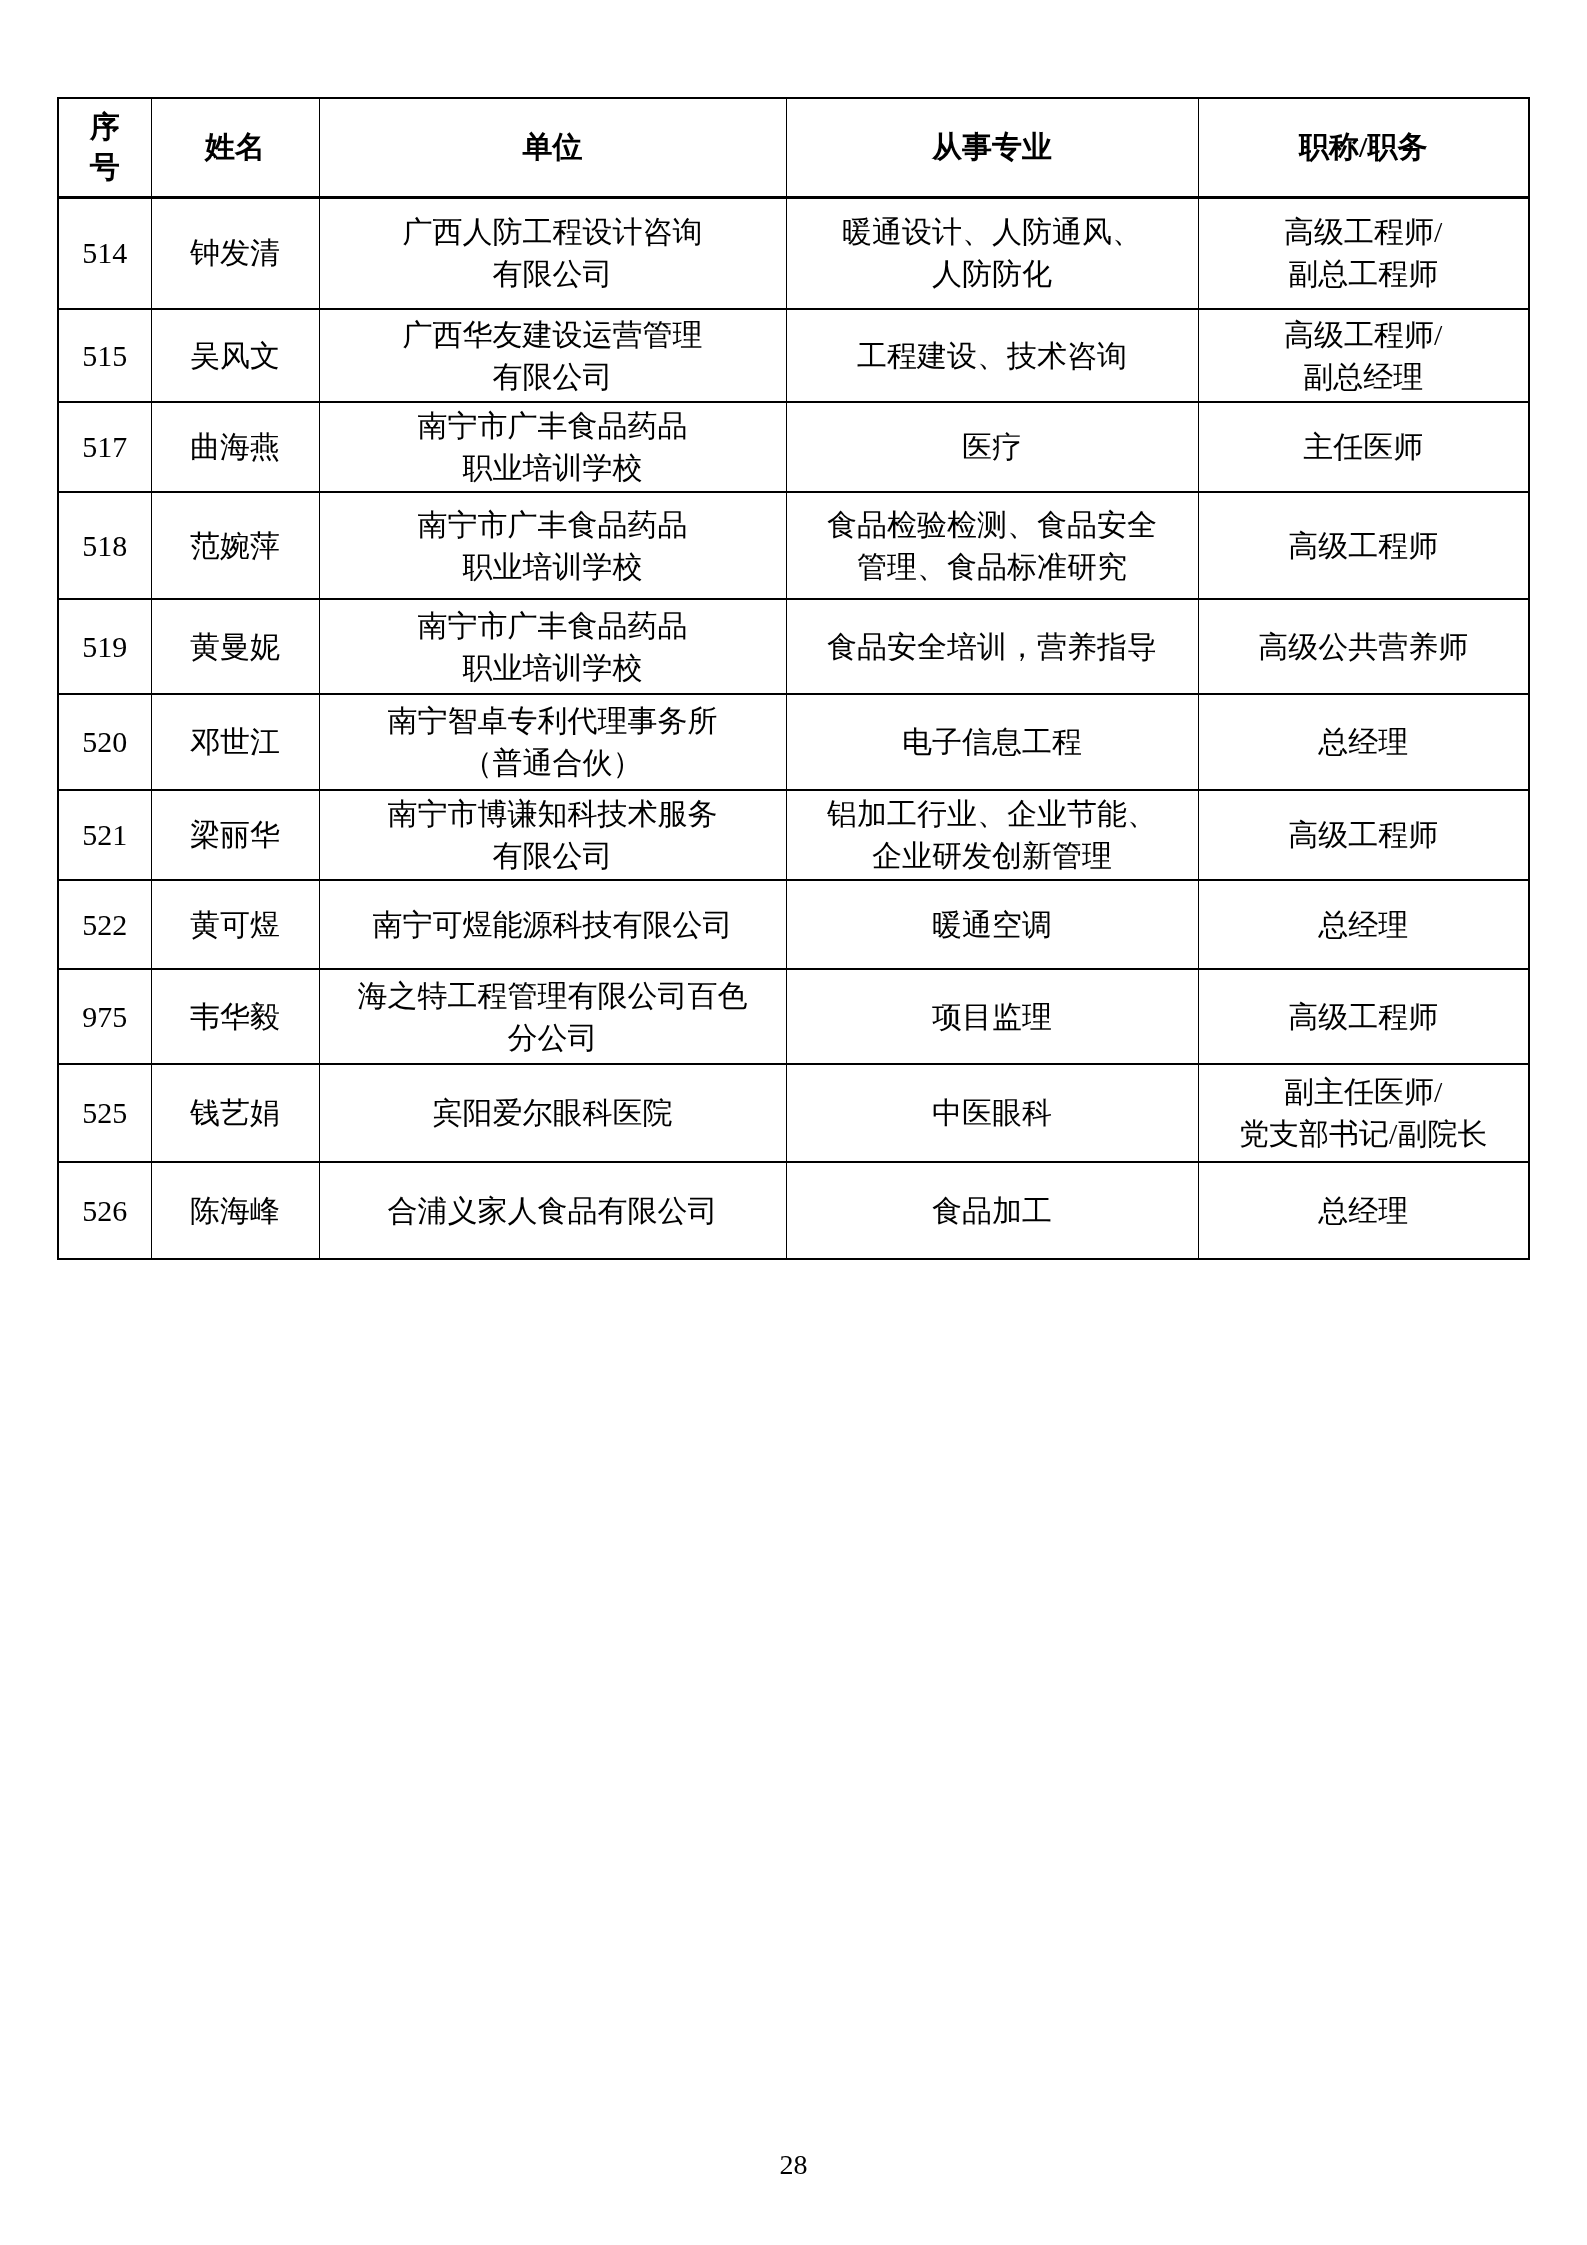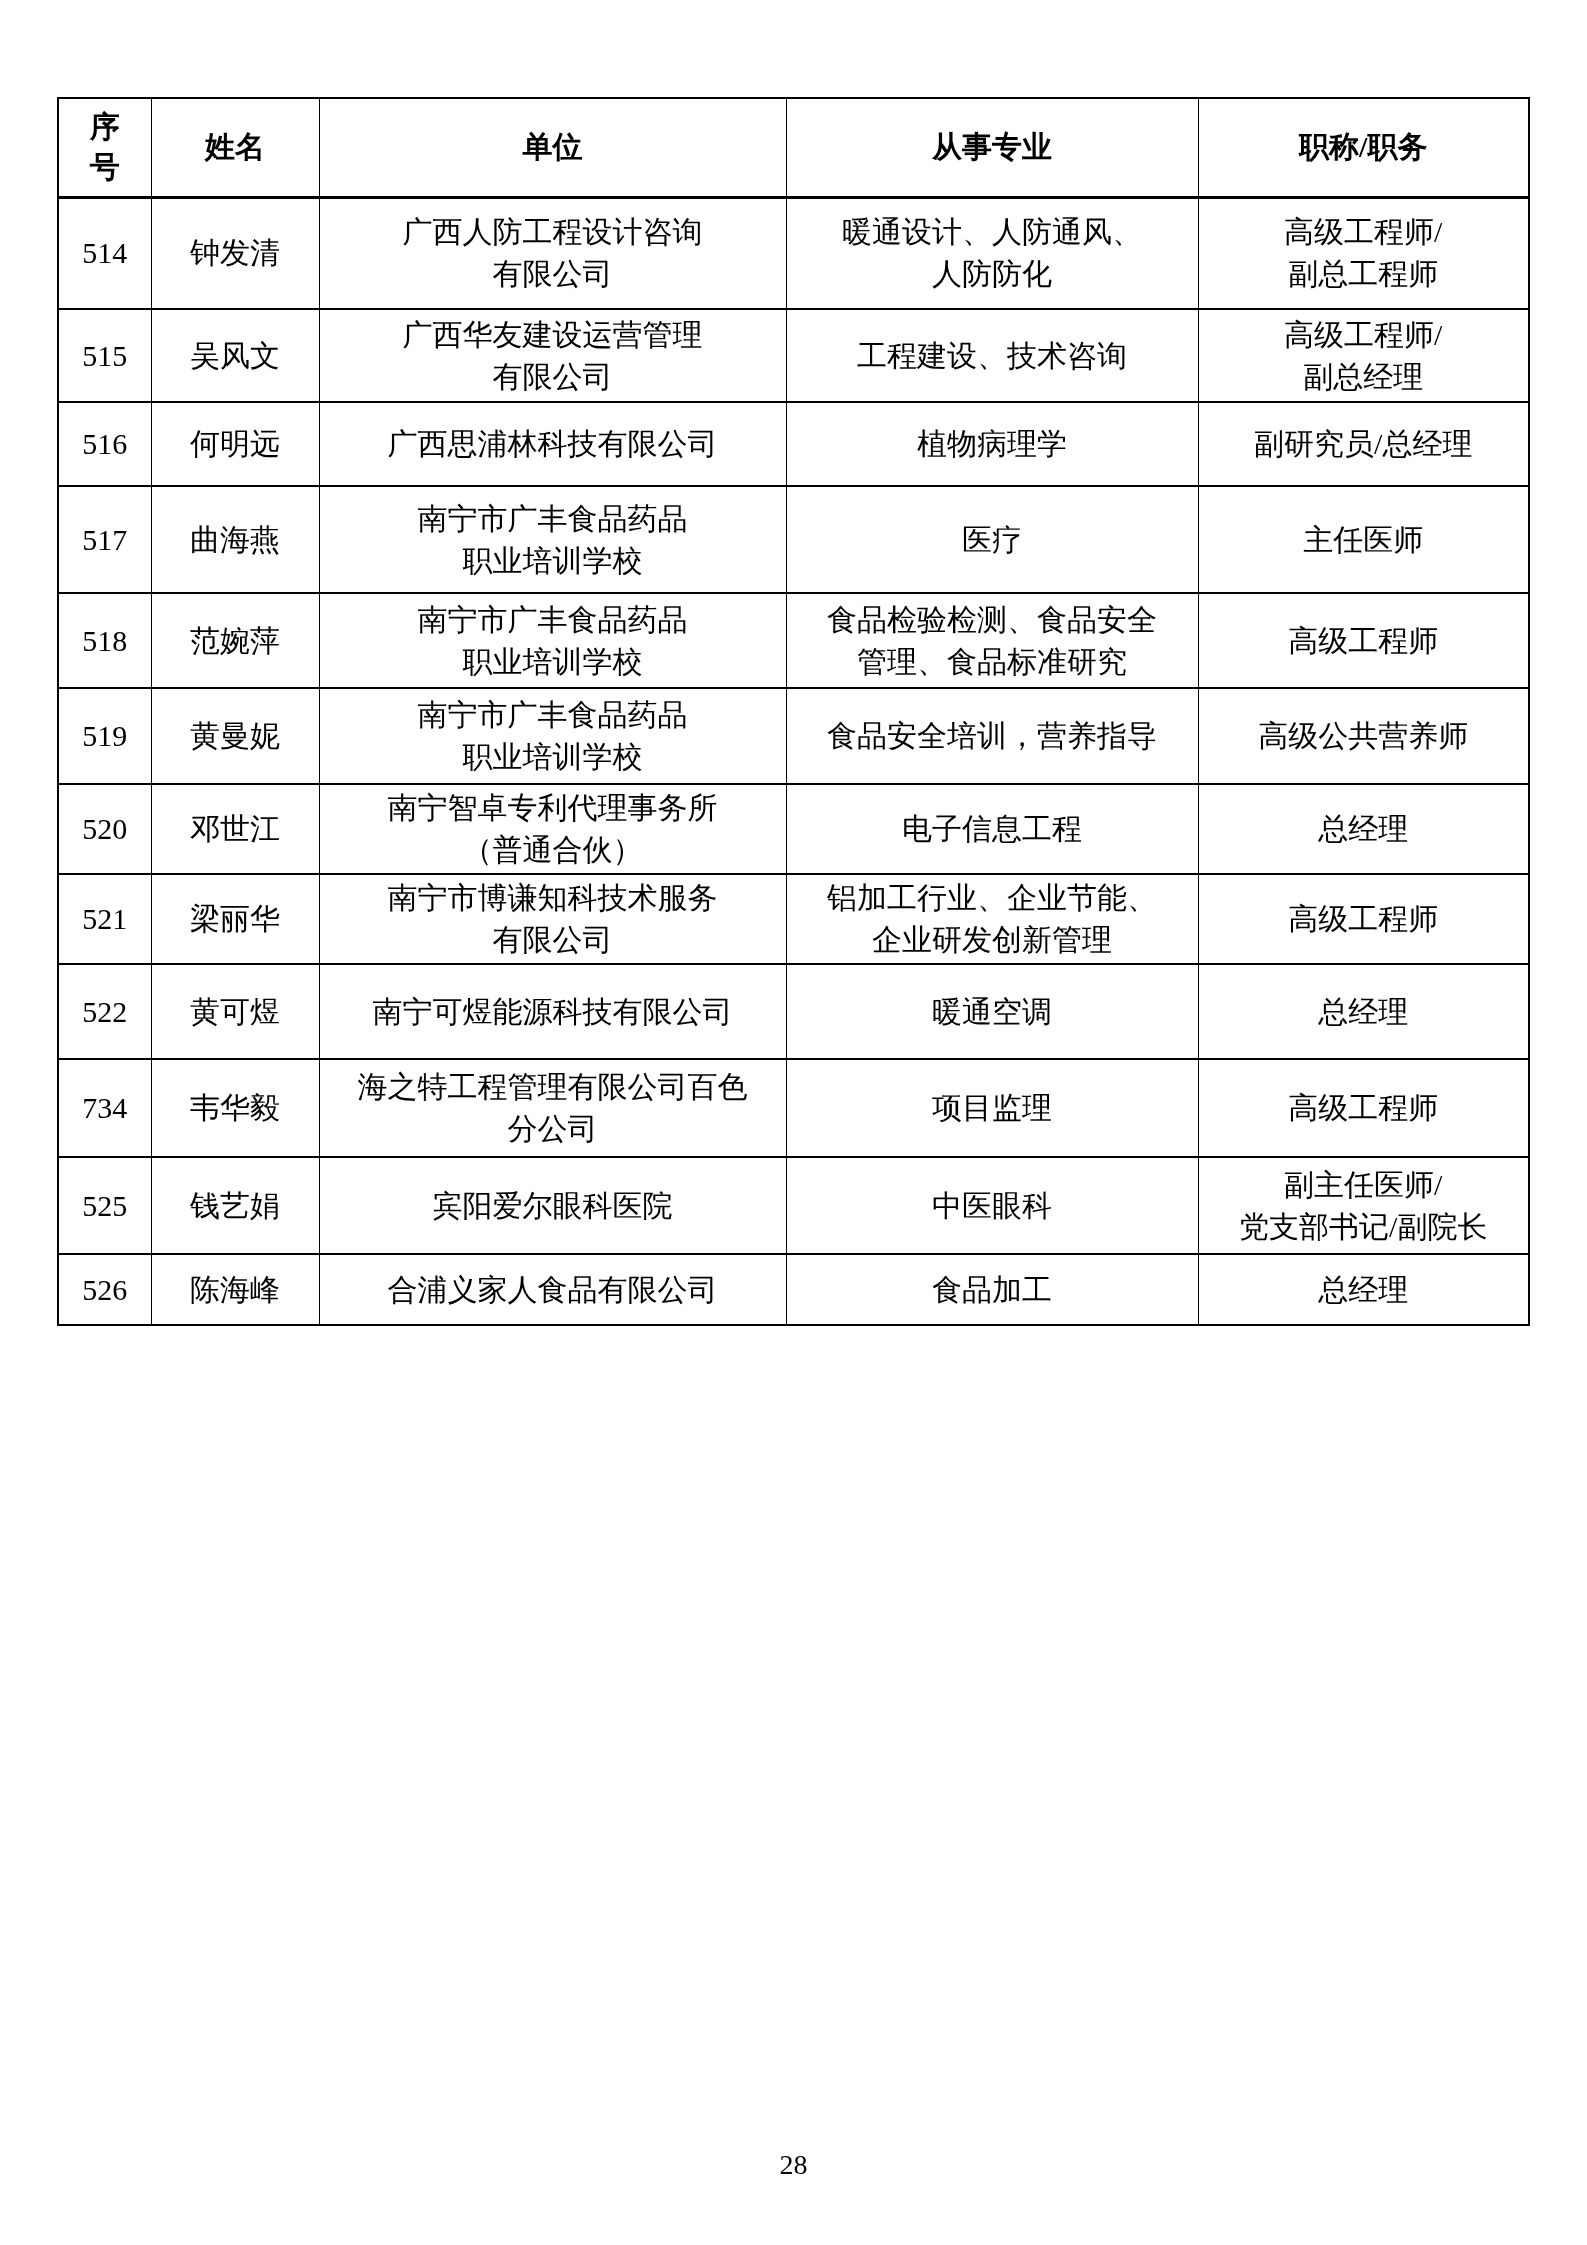--- a/index.html
+++ b/index.html
@@ -99,27 +99,20 @@
         <tr>
           <td>515</td>
           <td>吴风文</td>
           <td>广西华友建设运营管理
 有限公司</td>
           <td>工程建设、技术咨询</td>
           <td>高级工程师/
 副总经理</td>
         </tr>
         <tr>
-          <td>516</td>
-          <td>何明远</td>
-          <td>广西思浦林科技有限公司</td>
-          <td>植物病理学</td>
-          <td>副研究员/总经理</td>
-        </tr>
-        <tr>
           <td>517</td>
           <td>曲海燕</td>
           <td>南宁市广丰食品药品
 职业培训学校</td>
           <td>医疗</td>
           <td>主任医师</td>
         </tr>
         <tr>
           <td>518</td>
           <td>范婉萍</td>
@@ -155,21 +148,21 @@
           <td>高级工程师</td>
         </tr>
         <tr>
           <td>522</td>
           <td>黄可煜</td>
           <td>南宁可煜能源科技有限公司</td>
           <td>暖通空调</td>
           <td>总经理</td>
         </tr>
         <tr>
-          <td>734</td>
+          <td>975</td>
           <td>韦华毅</td>
           <td>海之特工程管理有限公司百色
 分公司</td>
           <td>项目监理</td>
           <td>高级工程师</td>
         </tr>
         <tr>
           <td>525</td>
           <td>钱艺娟</td>
           <td>宾阳爱尔眼科医院</td>

